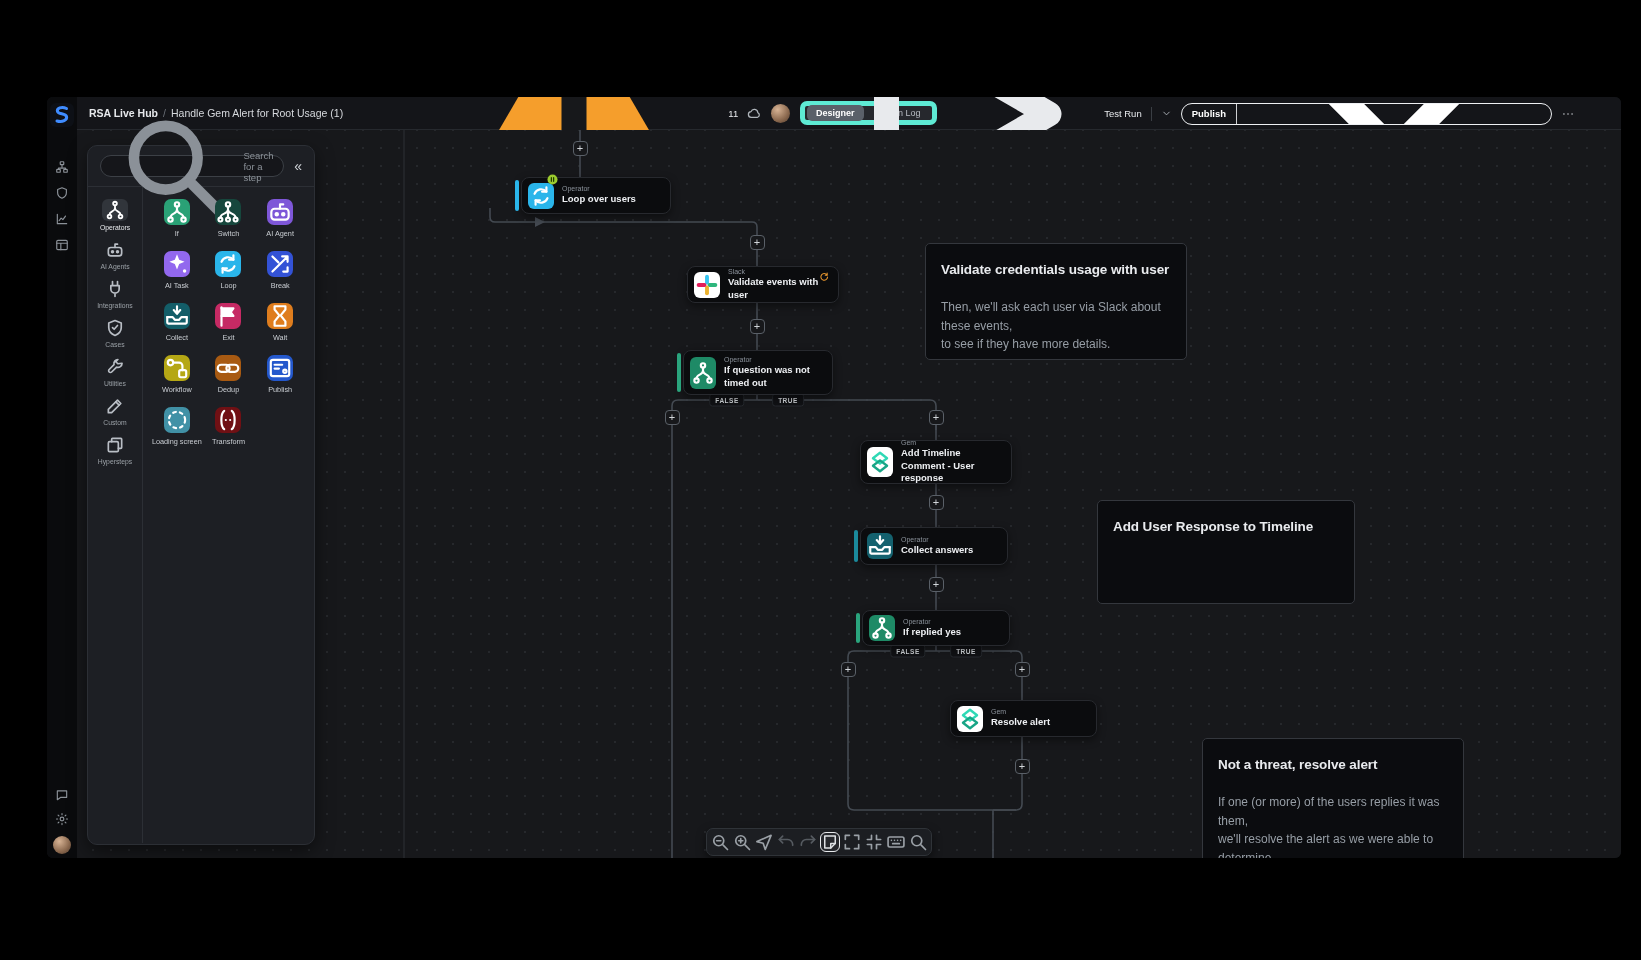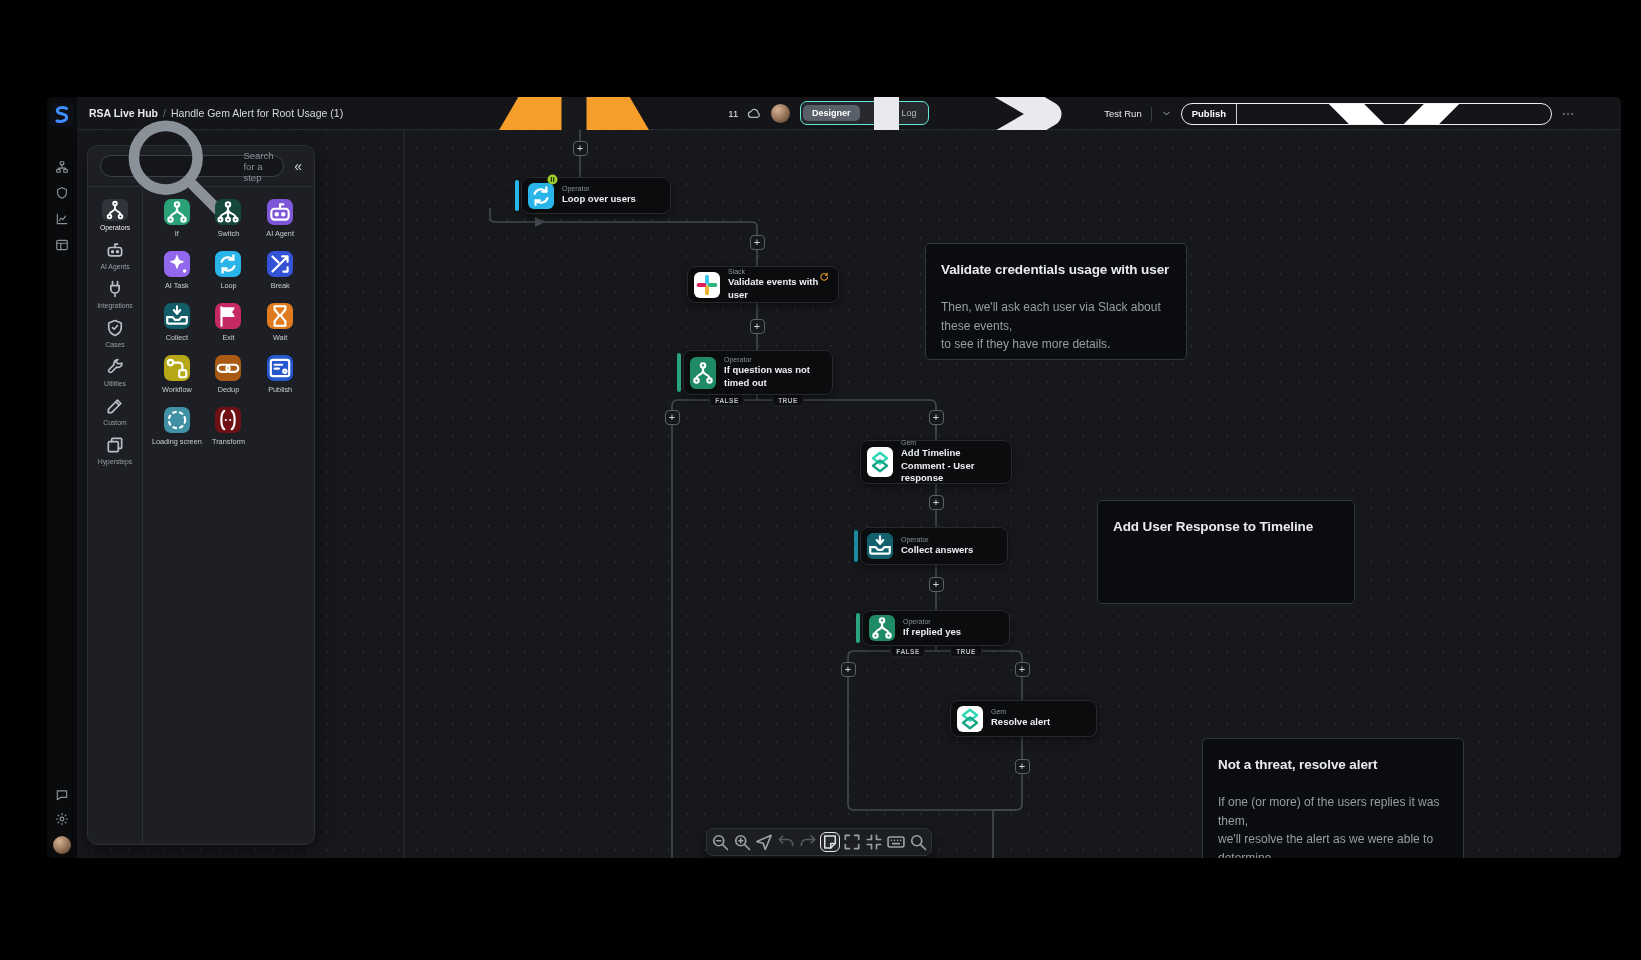--- a/index.html
+++ b/index.html
@@ -12,21 +12,21 @@
   .logo svg{width:17px;height:17px;}
   .rail-ic{position:absolute;left:8px;width:14px;height:14px;color:#8b9198;}
   .rail-ic svg{width:14px;height:14px;display:block;}
   .rail-avatar{position:absolute;left:6px;width:18px;height:18px;border-radius:50%;background:radial-gradient(circle at 35% 30%,#d7b394,#8a684e 60%,#4e3a2c);}
   
   .topbar{position:absolute;left:30px;top:0;width:1544px;height:33px;background:#141519;border-bottom:1px solid #26292e;}
   .crumbs{position:absolute;left:12px;top:0;height:32px;display:flex;align-items:center;gap:5px;font-size:10.5px;}
   .crumb-root{color:#e7e9ec;font-weight:700;}
   .crumb-sep{color:#6b7077;}
   .crumb-title{color:#d6d9dd;}
-  .tabs{position:absolute;left:723px;top:4px;height:24px;background:#26282d;border:1px solid #5eead4;border-radius:7px;display:flex;align-items:center;padding:2px;gap:14px;}
+  .tabs{position:absolute;left:723px;top:4px;height:24px;background:#26282d;border:5px solid #5eead4;border-radius:7px;display:flex;align-items:center;padding:2px;gap:14px;}
   .tab{font-size:9px;color:#b9bec4;padding:3px 9px;border-radius:5px;white-space:nowrap;}
   .tab.active{background:#5a6069;color:#fff;font-weight:700;}
   .hdr-right{position:absolute;right:46px;top:0;height:33px;display:flex;align-items:center;gap:9px;}
   .warn{display:flex;align-items:center;gap:4px;font-size:9.5px;color:#e8eaed;}
   .warn svg{width:12px;height:12px;}
   .hic{width:15px;height:15px;color:#aeb4ba;}
   .hic svg{width:15px;height:15px;display:block;}
   .avatar{width:19px;height:19px;border-radius:50%;background:radial-gradient(circle at 35% 30%,#d7b394,#8a684e 60%,#4e3a2c);}
   .testrun{display:flex;align-items:center;gap:5px;font-size:9.5px;color:#e8eaed;}
   .testrun svg{width:10px;height:10px;color:#e8eaed;}

